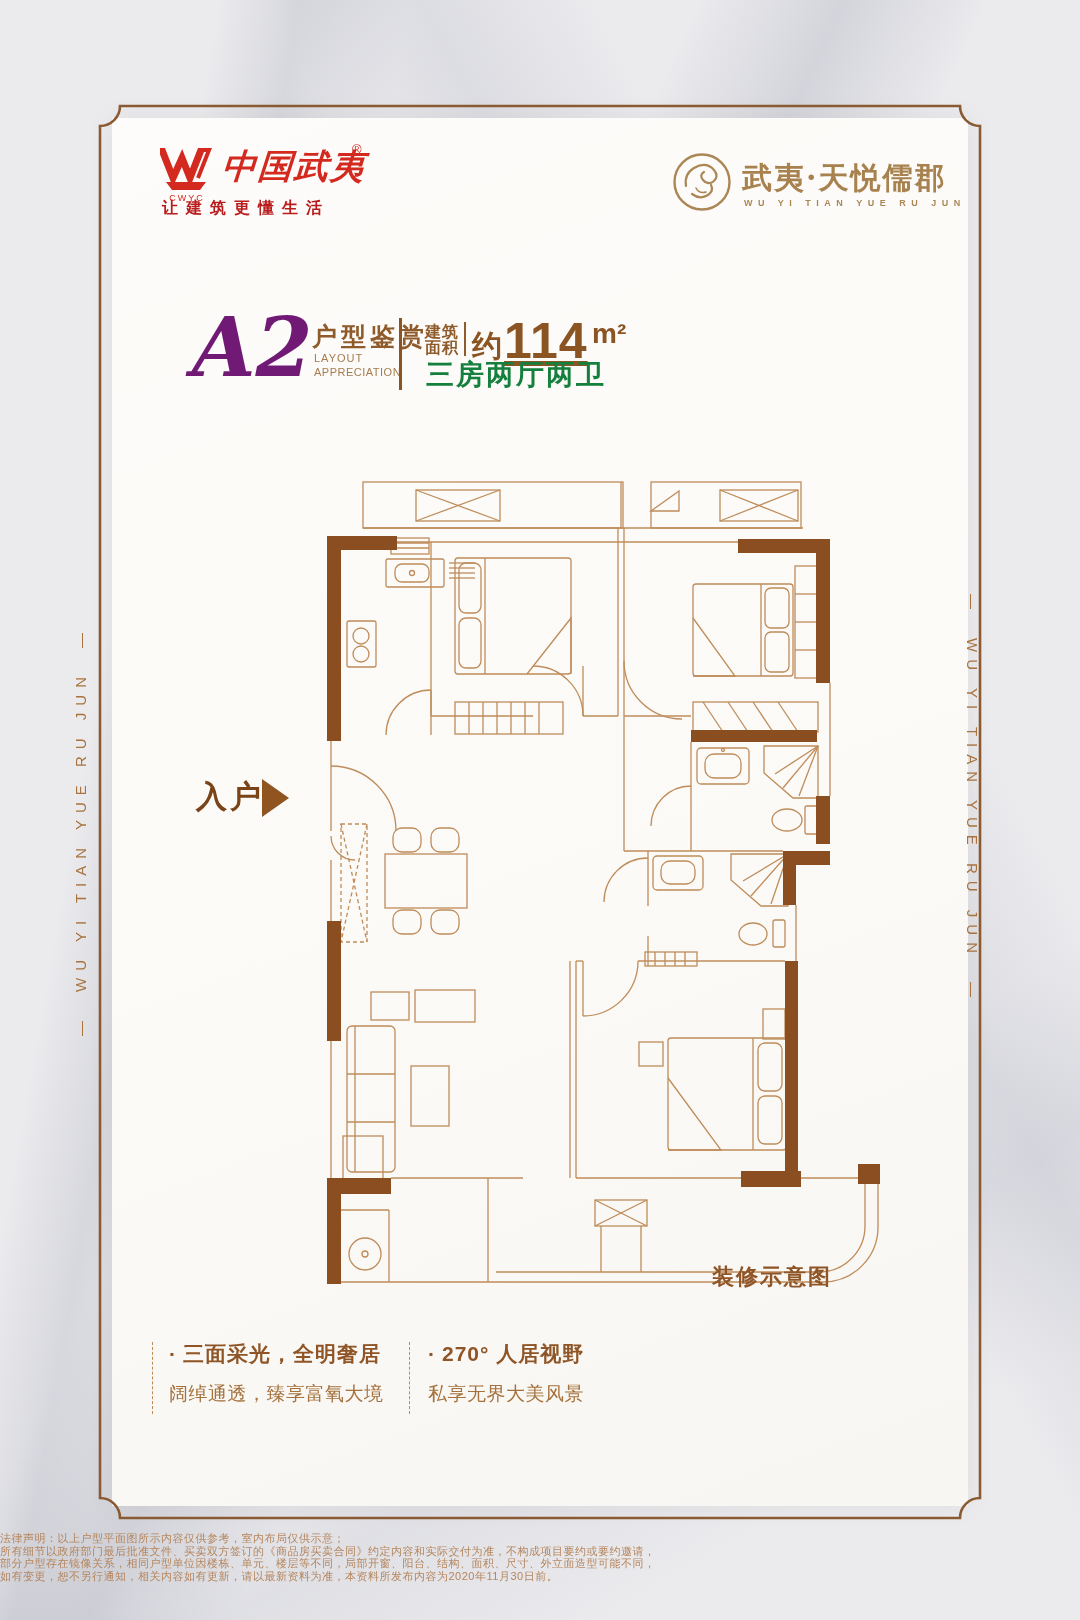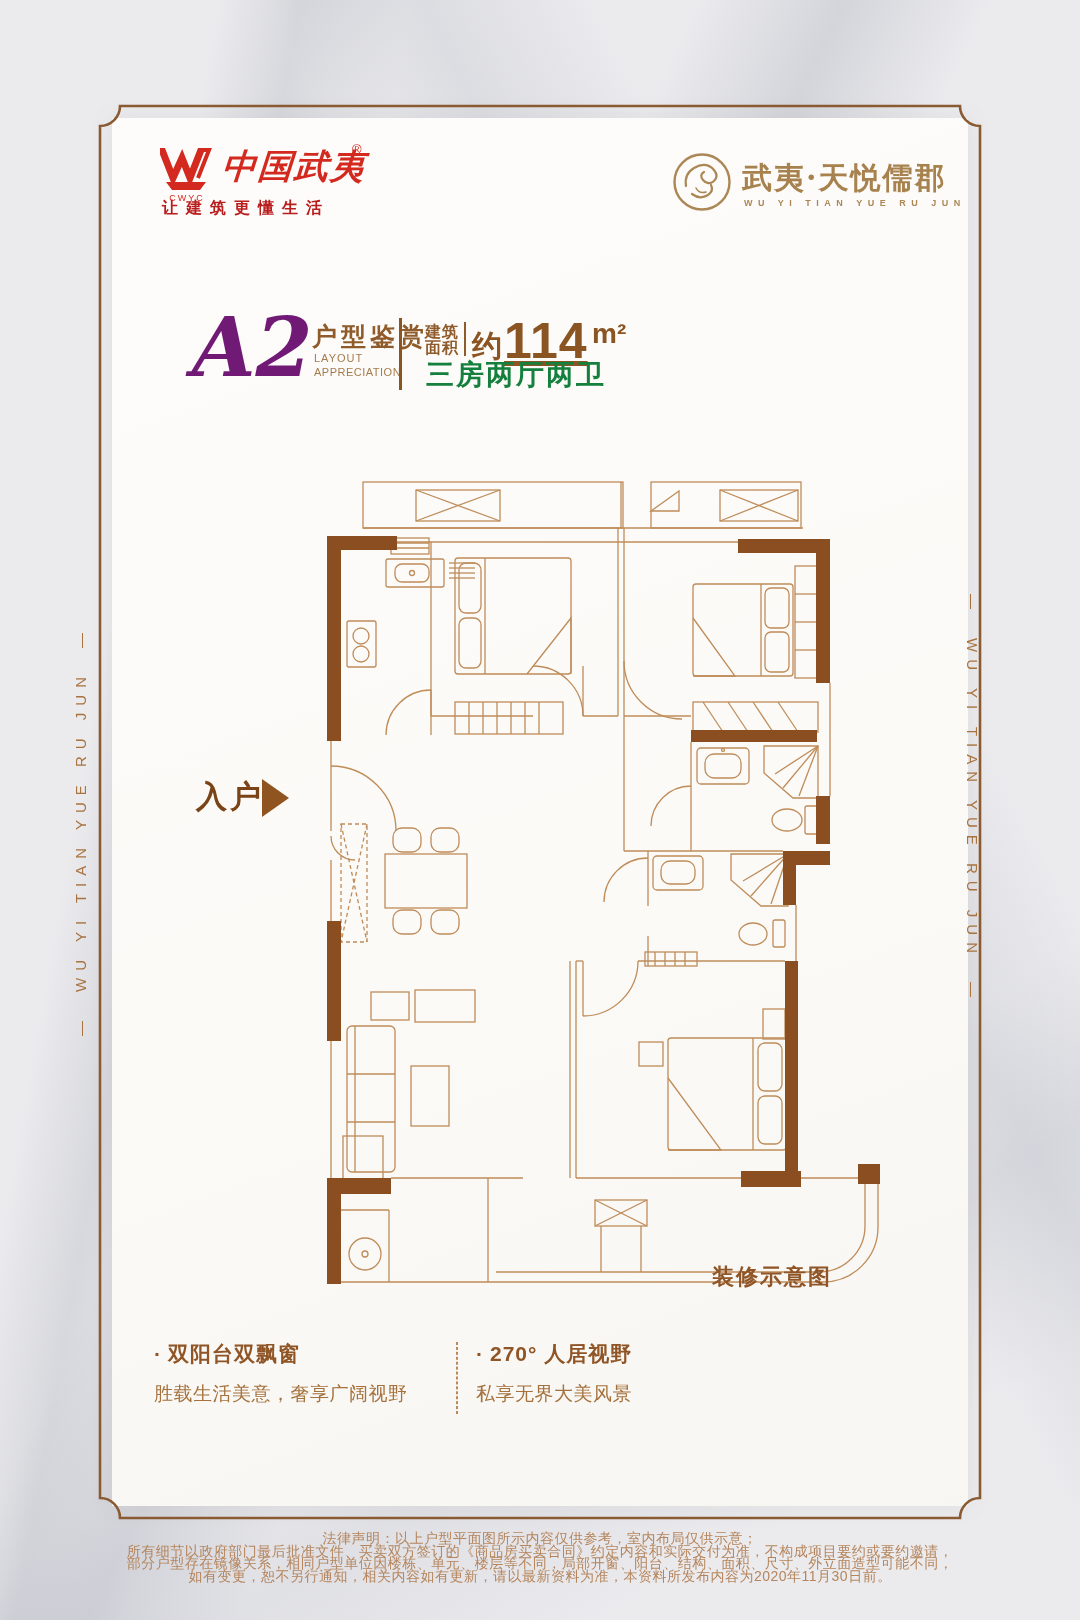--- a/index.html
+++ b/index.html
@@ -59,21 +59,21 @@
   .features{left:152px;top:1340px;width:790px;display:flex;}
   .feature{padding:0 2px;}
   .f1{width:300px;}
   .f2{width:238px;padding-left:16px;}
   .f3{width:215px;padding-left:18px;}
   .fdiv{border-left:1.5px dashed #bb8a58;height:72px;margin-top:2px;}
   .f-title{font-size:21px;color:#8f5526;font-weight:800;letter-spacing:1px;}
   .f-desc{font-size:19px;color:#a5713c;margin-top:13px;letter-spacing:.5px;}
   .f-bullet{margin-right:6px;font-weight:900;}
   
-  .legal{left:0;top:1532px;width:1080px;text-align:center;font-size:14px;line-height:12.5px;color:#b5855c;letter-spacing:.5px;}
+  .legal{left:0;top:1532px;width:1080px;text-align:left;font-size:11px;line-height:12.5px;color:#b5855c;letter-spacing:.5px;}
 </style>
 </head>
 <body>
 
 <div class="abs card"></div>
 
 <svg class="abs frame-svg" viewBox="0 0 908 1440">
   <path d="M34,14 H874 A20,20 0 0 0 894,34 V1406 A20,20 0 0 0 874,1426 H34 A20,20 0 0 0 14,1406 V34 A20,20 0 0 0 34,14 Z" fill="none" stroke="#8a5a33" stroke-width="2.6"></path>
 </svg>
 
@@ -320,25 +320,25 @@
     <rect x="408" y="264" width="126" height="12"></rect>
   </g>
 </svg>
 
 <div class="abs entry-label">入户</div>
 <div class="abs entry-arrow"></div>
 
 <div class="abs plan-caption">装修示意图</div>
 
 <div class="abs features">
-  <div class="feature f1">
-    <div class="f-title"><span class="f-bullet">·</span><span>双阳台双飘窗</span></div>
-    <div class="f-desc">胜载生活美意，奢享广阔视野</div>
+  <div class="fdiv"></div>
+  <div class="feature f2">
+    <div class="f-title"><span class="f-bullet">·</span><span>三面采光，全明奢居</span></div>
+    <div class="f-desc">阔绰通透，臻享富氧大境</div>
   </div>
-  <div class="fdiv"></div>
   <div class="fdiv"></div>
   <div class="feature f3">
     <div class="f-title"><span class="f-bullet">·</span><span>270° 人居视野</span></div>
     <div class="f-desc">私享无界大美风景</div>
   </div>
 </div>
 
 <div class="abs legal">
   <div>法律声明：以上户型平面图所示内容仅供参考，室内布局仅供示意；</div>
   <div>所有细节以政府部门最后批准文件、买卖双方签订的《商品房买卖合同》约定内容和实际交付为准，不构成项目要约或要约邀请，</div>

